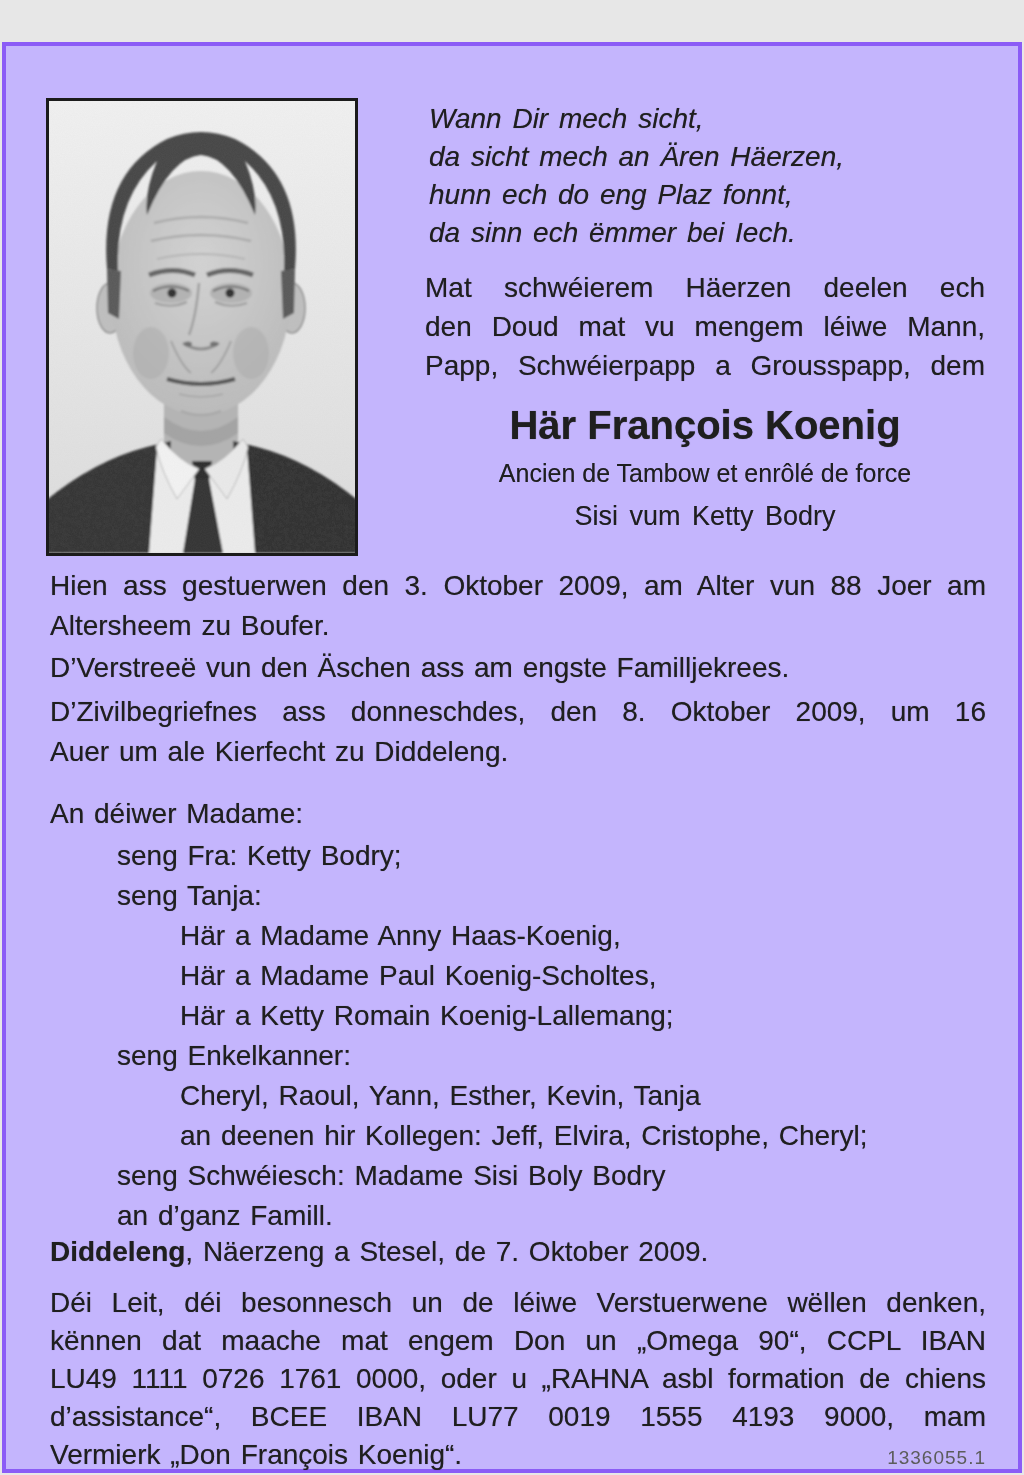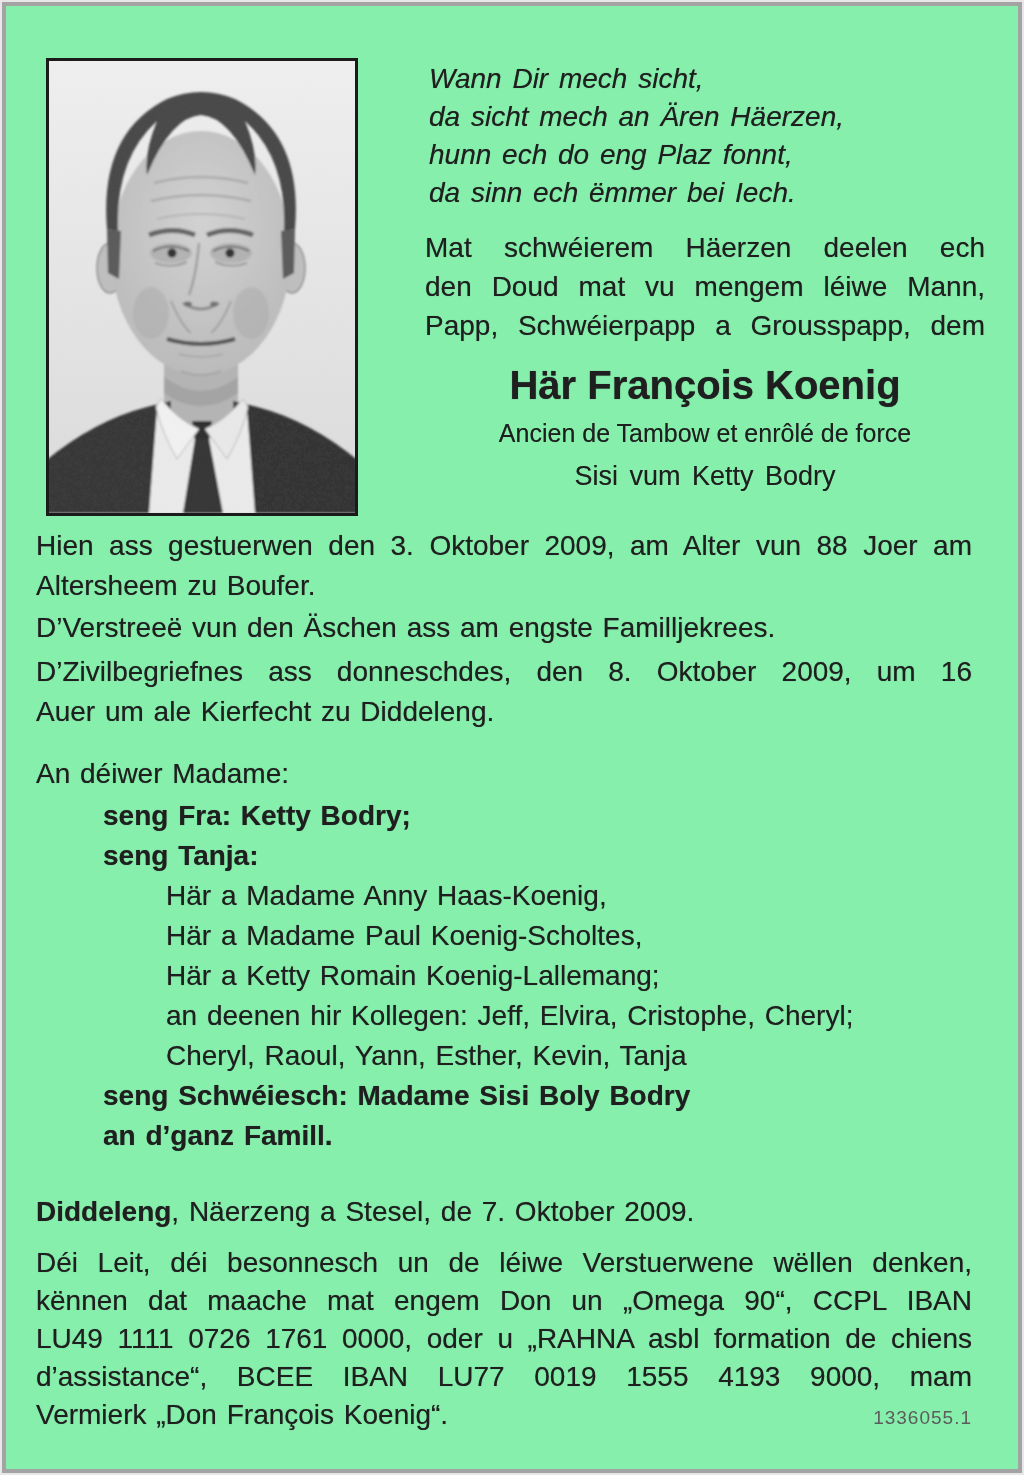--- a/index.html
+++ b/index.html
@@ -6,23 +6,24 @@
   body {
     width: 1024px; height: 1475px;
     background: #e7e7e7;
     font-family: "Liberation Sans", "DejaVu Sans", sans-serif;
     color: #1f1f1f;
     position: relative;
     overflow: hidden;
   }
   .sheet {
     position: absolute; inset: 2px;
-    background: #86efac;
-    border: 4px solid #a3a3a3;
+    background: #c4b5fd;
+    border: 4px solid #8b5cf6;
     box-sizing: border-box;
+    margin-top: 40px;
   }
   .abs { position: absolute; }
   .txt {
     font-size: 28px;
     line-height: 40px;
     word-spacing: 2px;
     text-shadow: 0 0 0.7px rgba(20,20,20,0.55);
     white-space: nowrap;
   }
   .jl { text-align: justify; text-align-last: justify; white-space: normal; }
@@ -45,28 +46,28 @@
   .name-block { left: 415px; top: 356px; width: 568px; text-align: center; }
   .deceased-name {
     font-size: 40px; font-weight: bold; line-height: 46px;
     text-shadow: 0 0 0.8px rgba(20,20,20,0.7);
     white-space: nowrap;
   }
   .deceased-subtitle { font-size: 25px; line-height: 30px; margin-top: 10px;
     text-shadow: 0 0 0.6px rgba(20,20,20,0.5); white-space: nowrap; }
   .deceased-relation { font-size: 27px; line-height: 32px; margin-top: 12px;
     word-spacing: 4px; text-shadow: 0 0 0.6px rgba(20,20,20,0.5); white-space: nowrap; }
-  .bodycol { left: 30px; width: 936px; }
+  .bodycol { left: 44px; width: 936px; }
   .death-para   { top: 520px; }
   .ashes-note   { top: 602px; }
   .funeral-para { top: 646px; }
   .trauer-head  { top: 748px; }
   .mourning     { top: 790px; }
   .mourning .item { line-height: 40px; }
-  .ind1 { padding-left: 67px; font-weight: bold; }
+  .ind1 { padding-left: 67px; }
   .ind2 { padding-left: 130px; }
   .closing { top: 1186px; }
   .closing .b { font-weight: bold; }
   .donation { top: 1238px; }
   .donation .line { line-height: 38px; font-size: 28px; }
   .lastline { display: flex; align-items: baseline; line-height: 38px; }
   .ref-number {
     margin-left: auto;
     font-size: 19px;
     color: #5c5c5c;
@@ -198,22 +199,23 @@
   </div>
 
   <div class="abs bodycol trauer-head txt">An déiwer Madame:</div>
 
   <div class="abs bodycol mourning txt">
     <div class="item ind1">seng Fra: Ketty Bodry;</div>
     <div class="item ind1">seng Tanja:</div>
     <div class="item ind2">Här a Madame Anny Haas-Koenig,</div>
     <div class="item ind2">Här a Madame Paul Koenig-Scholtes,</div>
     <div class="item ind2">Här a Ketty Romain Koenig-Lallemang;</div>
+    <div class="item ind1">seng Enkelkanner:</div>
+    <div class="item ind2">Cheryl, Raoul, Yann, Esther, Kevin, Tanja</div>
     <div class="item ind2">an deenen hir Kollegen: Jeff, Elvira, Cristophe, Cheryl;</div>
-    <div class="item ind2">Cheryl, Raoul, Yann, Esther, Kevin, Tanja</div>
     <div class="item ind1">seng Schwéiesch: Madame Sisi Boly Bodry</div>
     <div class="item ind1">an d’ganz Famill.</div>
   </div>
 
   <div class="abs bodycol closing txt">
     <span class="b">Diddeleng</span><span>, Näerzeng a Stesel, de 7. Oktober 2009.</span>
   </div>
 
   <div class="abs bodycol donation txt">
     <div class="line jl">Déi Leit, déi besonnesch un de léiwe Verstuerwene wëllen denken,</div>

